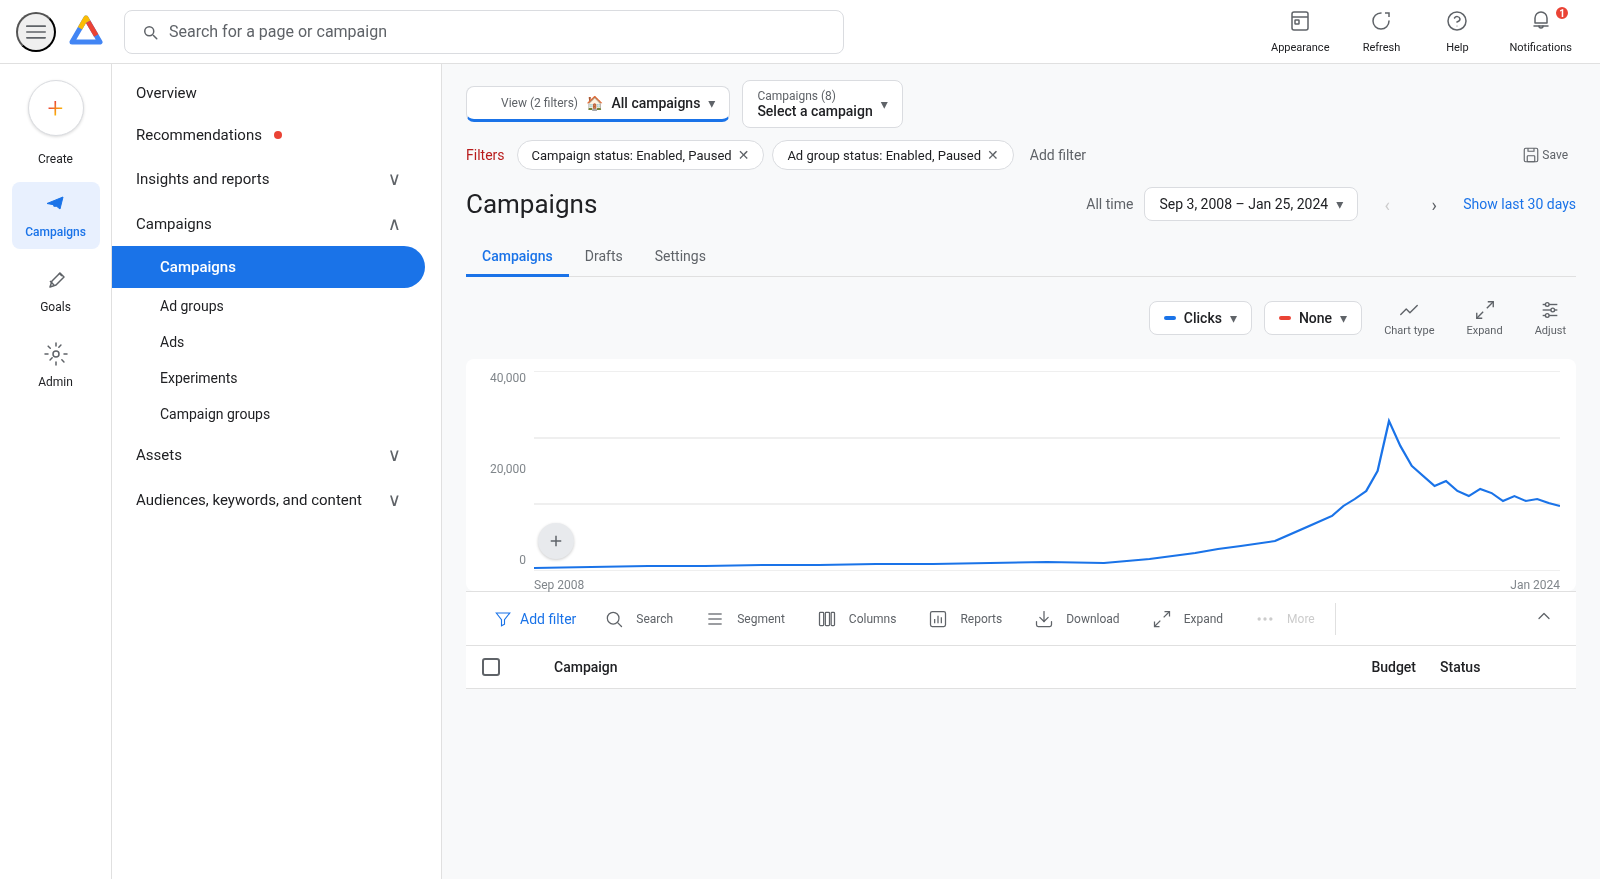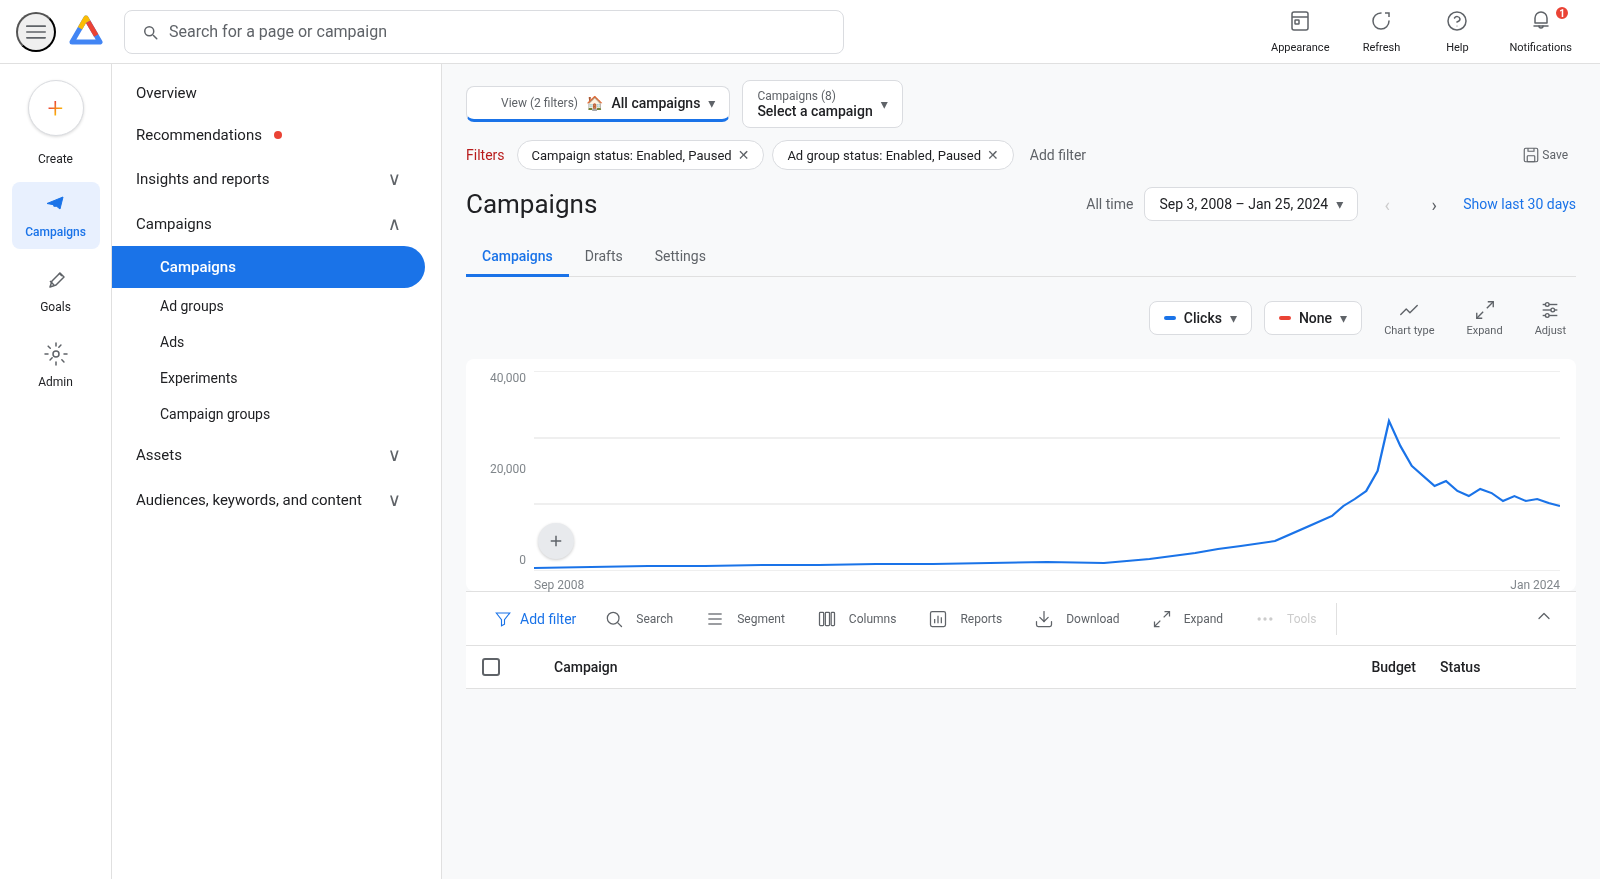--- a/index.html
+++ b/index.html
@@ -517,21 +517,21 @@
           <line x1="3" y1="21" x2="10" y2="14"></line>
         </svg>
       <span>Expand</span>
     </div>
     <div class="toolbar-btn" style="color:#ccc;">
       <svg width="20" height="20" viewBox="0 0 24 24" fill="#ccc">
           <circle cx="5" cy="12" r="2"></circle>
           <circle cx="12" cy="12" r="2"></circle>
           <circle cx="19" cy="12" r="2"></circle>
         </svg>
-      <span style="color:#ccc;">Tools</span>
+      <span style="color:#ccc;">More</span>
     </div>
     <div class="toolbar-divider"></div>
     <div class="toolbar-collapse">
       <svg width="20" height="20" viewBox="0 0 24 24" fill="none" stroke="#5f6368" stroke-width="1.5">
           <polyline points="6 15 12 9 18 15" stroke-linecap="round" stroke-linejoin="round"></polyline>
         </svg>
     </div>
   </div>
 
   <div class="table-header">

